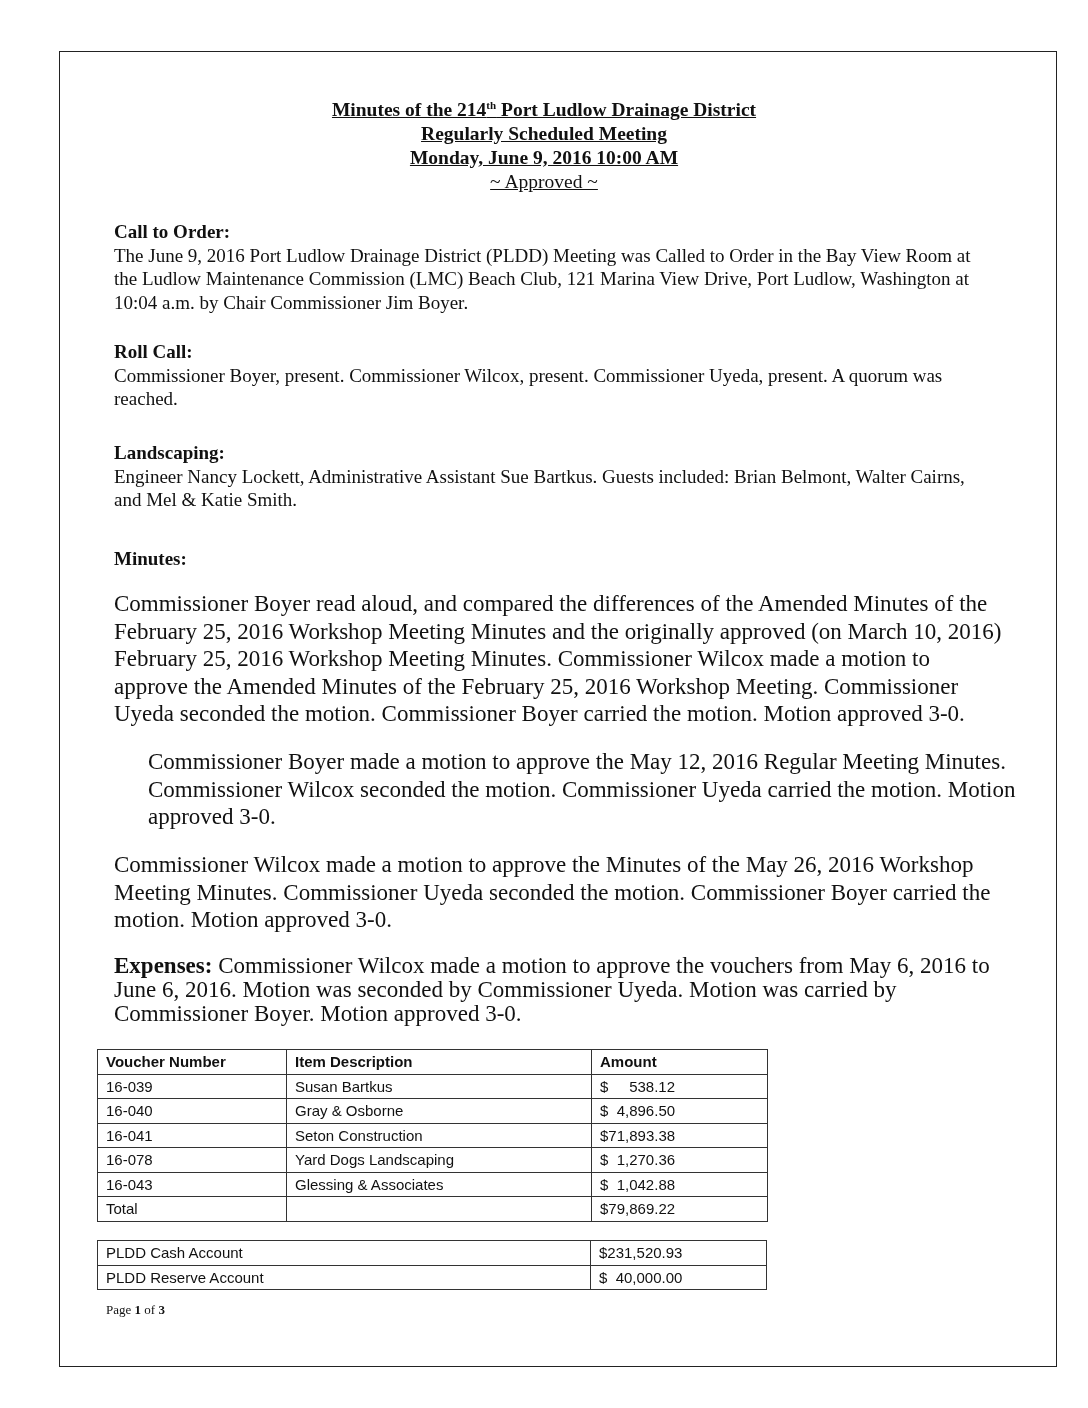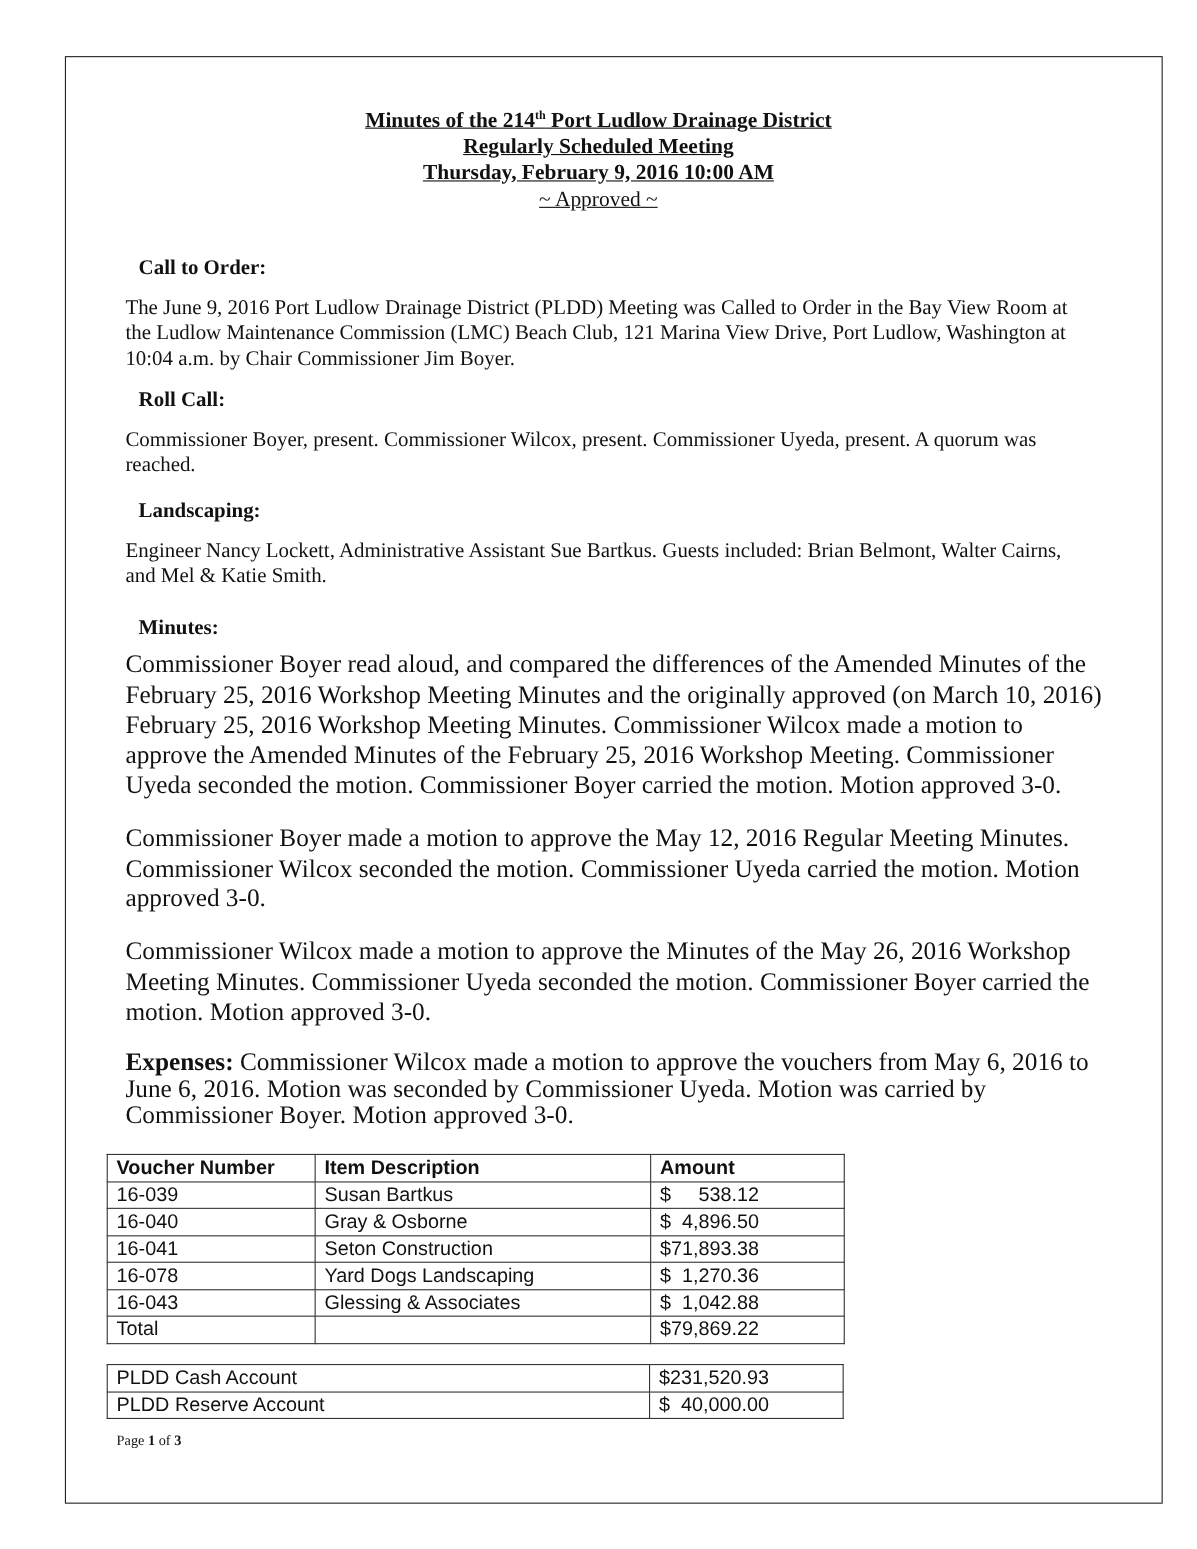--- a/index.html
+++ b/index.html
@@ -42,21 +42,21 @@
     .header .approved { font-weight: normal; }
 
     .section {
       position: absolute;
       left: 114px;
       width: 880px;
       font-size: 19px;
       line-height: 23.5px;
     }
     .section h2 {
-      margin: 12px;
+      margin: 0;
       font-size: 19px;
       font-weight: bold;
       line-height: 23.5px;
     }
     .section p { margin: 0; }
 
     .para {
       position: absolute;
       left: 114px;
       width: 890px;
@@ -67,21 +67,21 @@
     .para-tight {
       line-height: 24px;
     }
     .para b { font-weight: bold; }
 
     table.grid {
       position: absolute;
       left: 97px;
       border-collapse: collapse;
       font-family: "Liberation Sans", "DejaVu Sans", sans-serif;
-      font-size: 18px;
+      font-size: 15px;
     }
     table.grid td, table.grid th {
       border: 1px solid #333;
       padding: 0 0 0 8px;
       height: 23.5px;
       text-align: left;
       vertical-align: middle;
       white-space: pre;
     }
     table.grid th { font-weight: bold; }
@@ -100,21 +100,21 @@
     .page-number b { font-weight: bold; }
   </style>
 </head>
 <body>
 
 <div class="frame"></div>
 
 <div class="header">
   <span class="line"><span>Minutes of the 214</span><sup>th</sup><span> Port Ludlow Drainage District</span></span>
   <span class="line">Regularly Scheduled Meeting</span>
-  <span class="line">Thursday, February 9, 2016 10:00 AM</span>
+  <span class="line">Monday, June 9, 2016 10:00 AM</span>
   <span class="line approved">~ Approved ~</span>
 </div>
 
 <div class="section" style="top:220px;">
   <h2>Call to Order:</h2>
   <p>The June 9, 2016 Port Ludlow Drainage District (PLDD) Meeting was Called to Order in the Bay View Room at the Ludlow Maintenance Commission (LMC) Beach Club, 121 Marina View Drive, Port Ludlow, Washington at 10:04 a.m. by Chair Commissioner Jim Boyer.</p>
 </div>
 
 <div class="section" style="top:340px;">
   <h2>Roll Call:</h2>
@@ -124,21 +124,21 @@
 <div class="section" style="top:441px;">
   <h2>Landscaping:</h2>
   <p>Engineer Nancy Lockett, Administrative Assistant Sue Bartkus.  Guests included: Brian Belmont, Walter Cairns, and Mel &amp; Katie Smith.</p>
 </div>
 
 <div class="section" style="top:547px;">
   <h2>Minutes:</h2>
 </div>
 
 <p class="para" style="top:590px;">Commissioner Boyer read aloud, and compared the differences of the Amended Minutes of the February 25, 2016 Workshop Meeting Minutes and the originally approved (on March 10, 2016) February 25, 2016 Workshop Meeting Minutes.  Commissioner Wilcox made a motion to approve the Amended Minutes of the February 25, 2016 Workshop Meeting.  Commissioner Uyeda seconded the motion.  Commissioner Boyer carried the motion.  Motion approved 3-0.</p>
-<p class="para" style="top:748px;">Commissioner Boyer made a motion to approve the May 12, 2016 Regular Meeting Minutes. Commissioner Wilcox seconded the motion.  Commissioner Uyeda carried the motion.  Motion approved 3-0.</p>
+<p class="para" style="top:748px;margin-left:34px;">Commissioner Boyer made a motion to approve the May 12, 2016 Regular Meeting Minutes. Commissioner Wilcox seconded the motion.  Commissioner Uyeda carried the motion.  Motion approved 3-0.</p>
 <p class="para" style="top:851px;">Commissioner Wilcox made a motion to approve the Minutes of the May 26, 2016 Workshop Meeting Minutes.  Commissioner Uyeda seconded the motion.  Commissioner Boyer carried the motion. Motion approved 3-0.</p>
 
 <p class="para para-tight" style="top:954px;"><b>Expenses:</b><span>  Commissioner Wilcox made a motion to approve the vouchers from May 6, 2016 to June 6, 2016. Motion was seconded by Commissioner Uyeda.  Motion was carried by Commissioner Boyer. Motion approved 3-0.</span></p>
 
 <table class="grid" style="top:1049px;">
   <thead>
     <tr>
       <th class="col-voucher">Voucher Number</th>
       <th class="col-desc">Item Description</th>
       <th class="col-amount">Amount</th>

